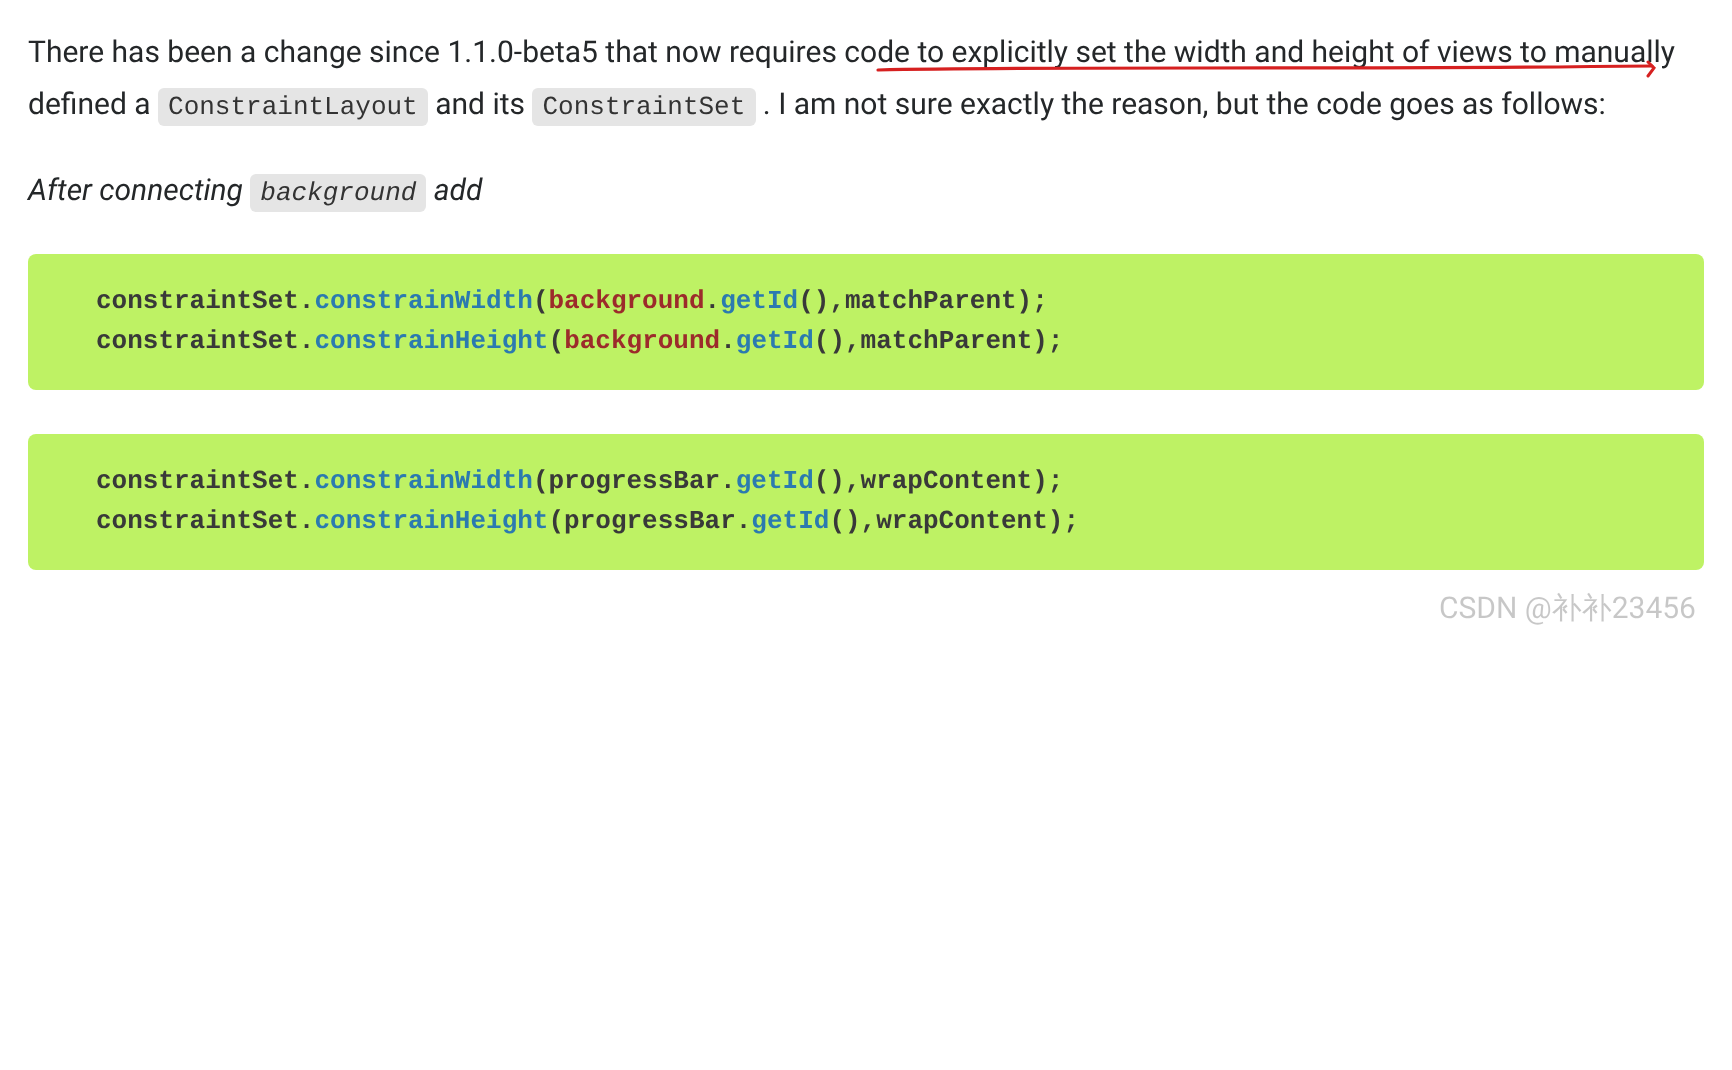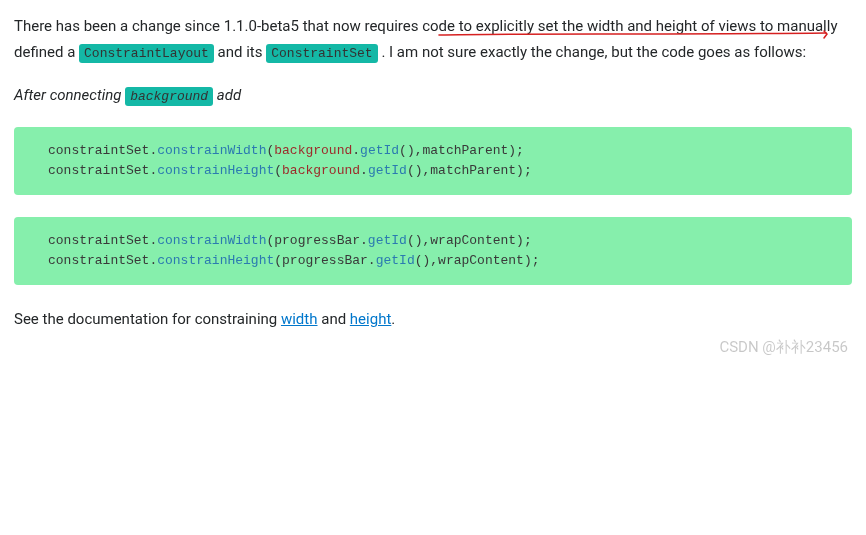--- a/index.html
+++ b/index.html
@@ -16,36 +16,37 @@
     padding: 14px 14px 20px 14px;
     position: relative;
   }
   p {
     margin: 0 0 18px 0;
   }
   em { font-style: italic; }
   code.inline {
     font-family: ui-monospace, SFMono-Regular, Menlo, Consolas, "Liberation Mono", monospace;
     font-size: 13px;
-    background: #14b8a6;
+    background: #e5e5e5;
     padding: 2px 5px;
     border-radius: 3px;
     color: #333;
   }
   pre.codeblock {
-    background: #86efac;
+    background: #bef264;
     border-radius: 4px;
     padding: 14px 14px 14px 34px;
     margin: 0 0 22px 0;
     font-family: ui-monospace, SFMono-Regular, Menlo, Consolas, "Liberation Mono", monospace;
     font-size: 13px;
     line-height: 1.55;
     white-space: pre;
     overflow-x: auto;
     color: #393939;
+    font-weight: bold;
   }
   .tok-m { color: #2b7ab0; }  
   .tok-o { color: #9c2b2b; }  
   .tok-d { color: #393939; }  
   a.doclink { color: #0077cc; text-decoration: underline; }
   .underline-svg {
     position: absolute;
     pointer-events: none;
   }
   .watermark {
@@ -65,37 +66,34 @@
   <svg class="underline-svg" style="left:438px; top:30px; width:390px; height:12px;" viewBox="0 0 390 12">
     <path d="M1 5 C 80 3, 220 5, 388 3" stroke="#d62020" stroke-width="1.6" fill="none" stroke-linecap="round"></path>
     <path d="M386 1 L389 4 L386 8" stroke="#d62020" stroke-width="1.5" fill="none" stroke-linecap="round"></path>
   </svg>
 
   <p>
     <span>There has been a change since 1.1.0-beta5 that now requires code to explicitly set the width and height of views to manually defined a </span>
     <code class="inline">ConstraintLayout</code>
     <span> and its </span>
     <code class="inline">ConstraintSet</code>
-    <span>. I am not sure exactly the change, but the code goes as follows:</span>
+    <span>. I am not sure exactly the reason, but the code goes as follows:</span>
   </p>
 
   <p>
     <em>
       <span>After connecting </span>
       <code class="inline">background</code>
       <span> add</span>
     </em>
   </p>
 
   <pre class="codeblock"><span class="tok-d">constraintSet.</span><span class="tok-m">constrainWidth</span><span class="tok-d">(</span><span class="tok-o">background</span><span class="tok-d">.</span><span class="tok-m">getId</span><span class="tok-d">(),matchParent);</span>
 <span class="tok-d">constraintSet.</span><span class="tok-m">constrainHeight</span><span class="tok-d">(</span><span class="tok-o">background</span><span class="tok-d">.</span><span class="tok-m">getId</span><span class="tok-d">(),matchParent);</span></pre>
 
 
   <pre class="codeblock"><span class="tok-d">constraintSet.</span><span class="tok-m">constrainWidth</span><span class="tok-d">(progressBar.</span><span class="tok-m">getId</span><span class="tok-d">(),wrapContent);</span>
 <span class="tok-d">constraintSet.</span><span class="tok-m">constrainHeight</span><span class="tok-d">(progressBar.</span><span class="tok-m">getId</span><span class="tok-d">(),wrapContent);</span></pre>
 
 
-  <p>
-    <span>See the documentation for constraining </span><a class="doclink" href="#">width</a><span> and </span><a class="doclink" href="#">height</a><span>.</span>
-  </p>
 
   <div class="watermark">CSDN @补补23456</div>
 </div>
 
 </body></html>

